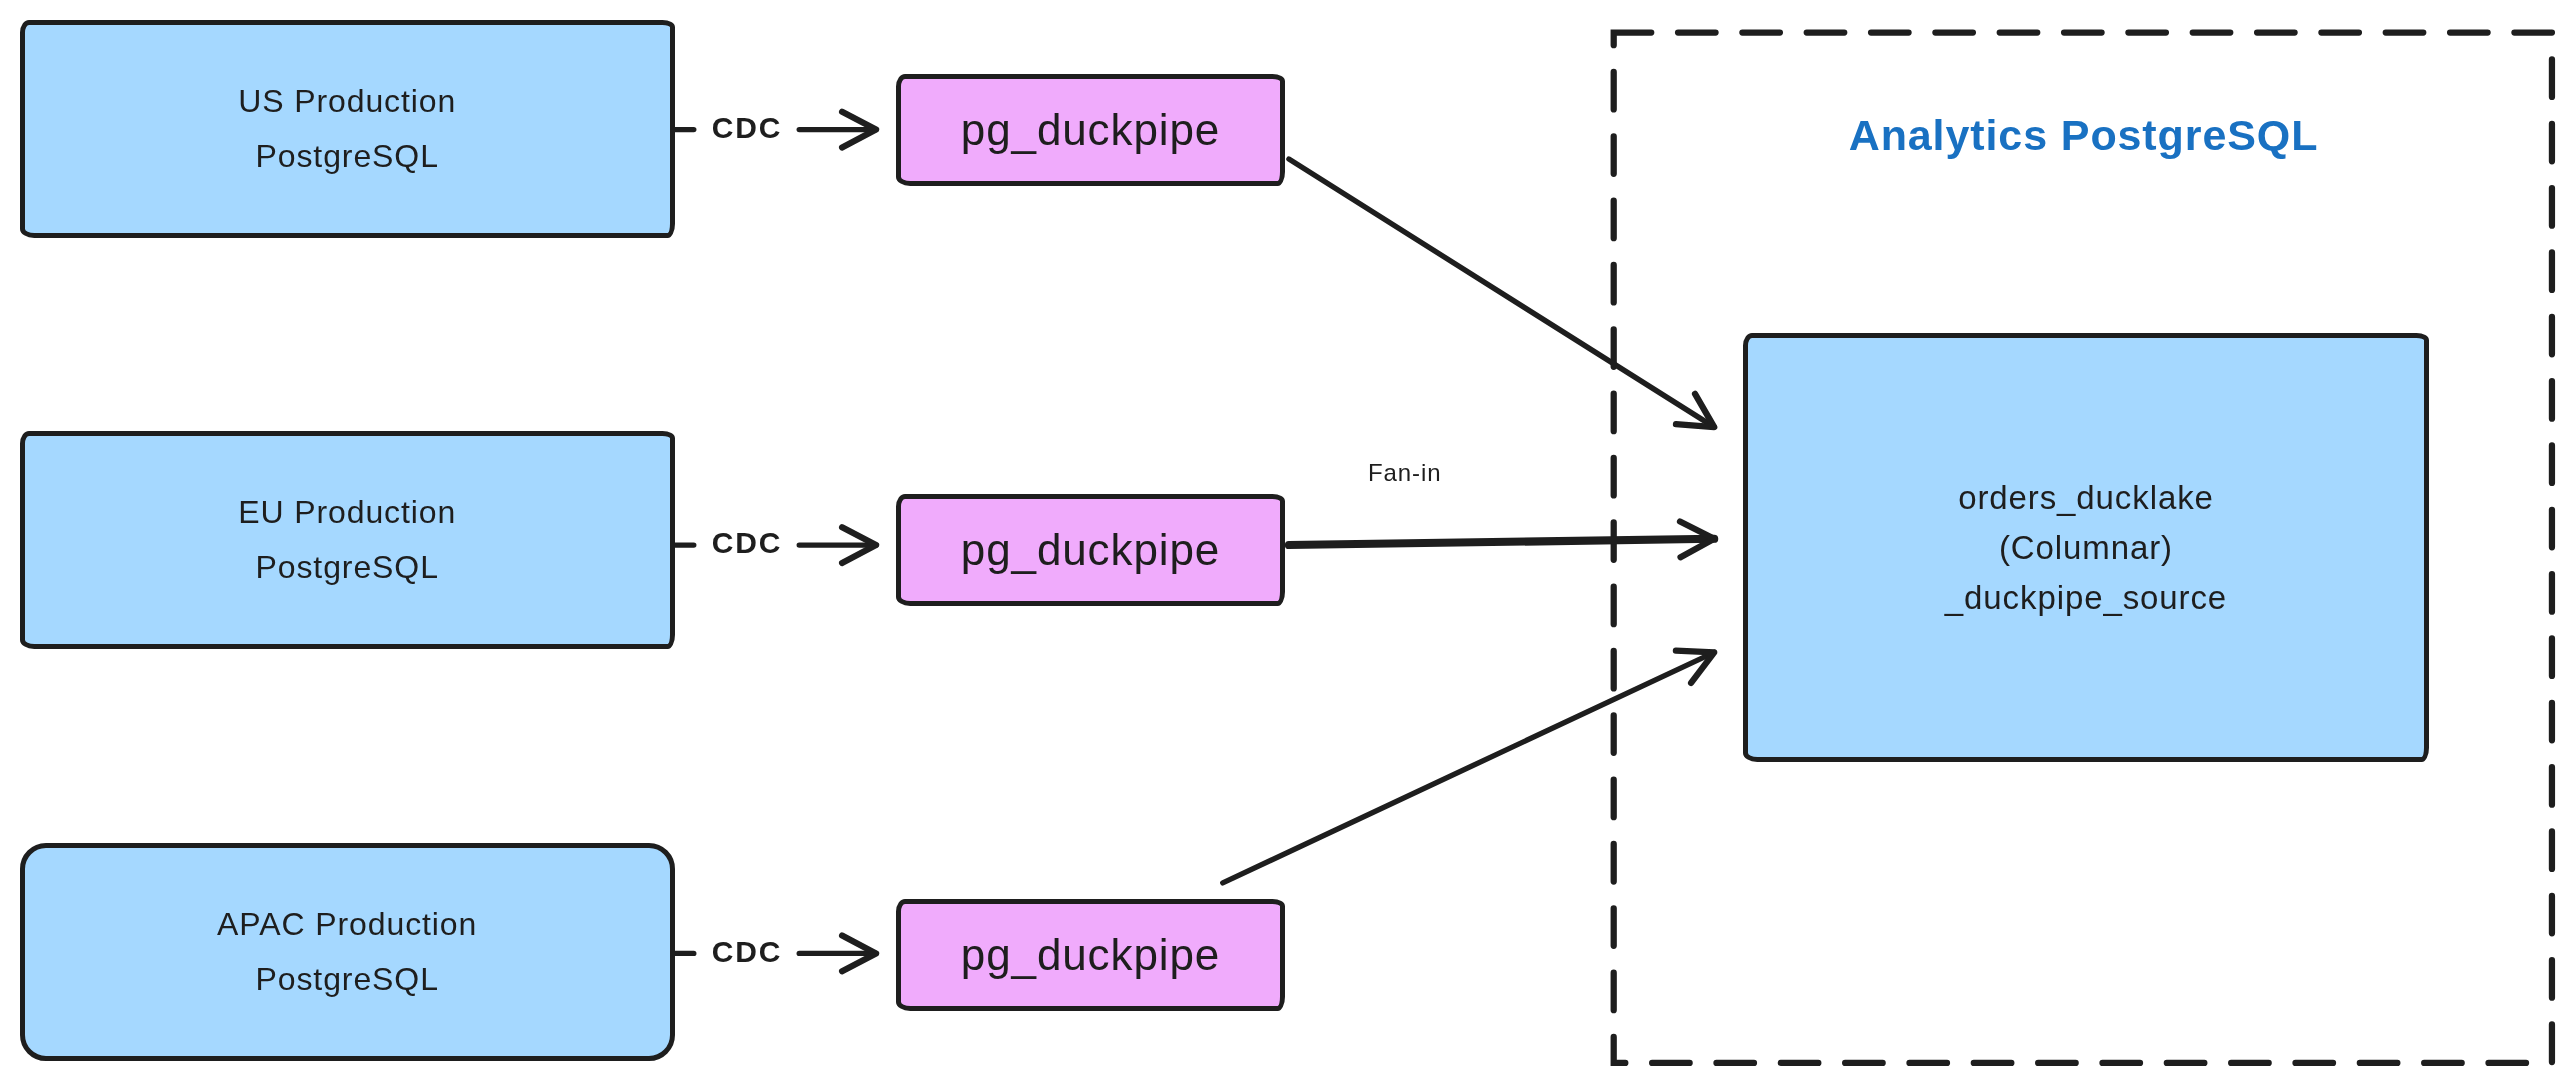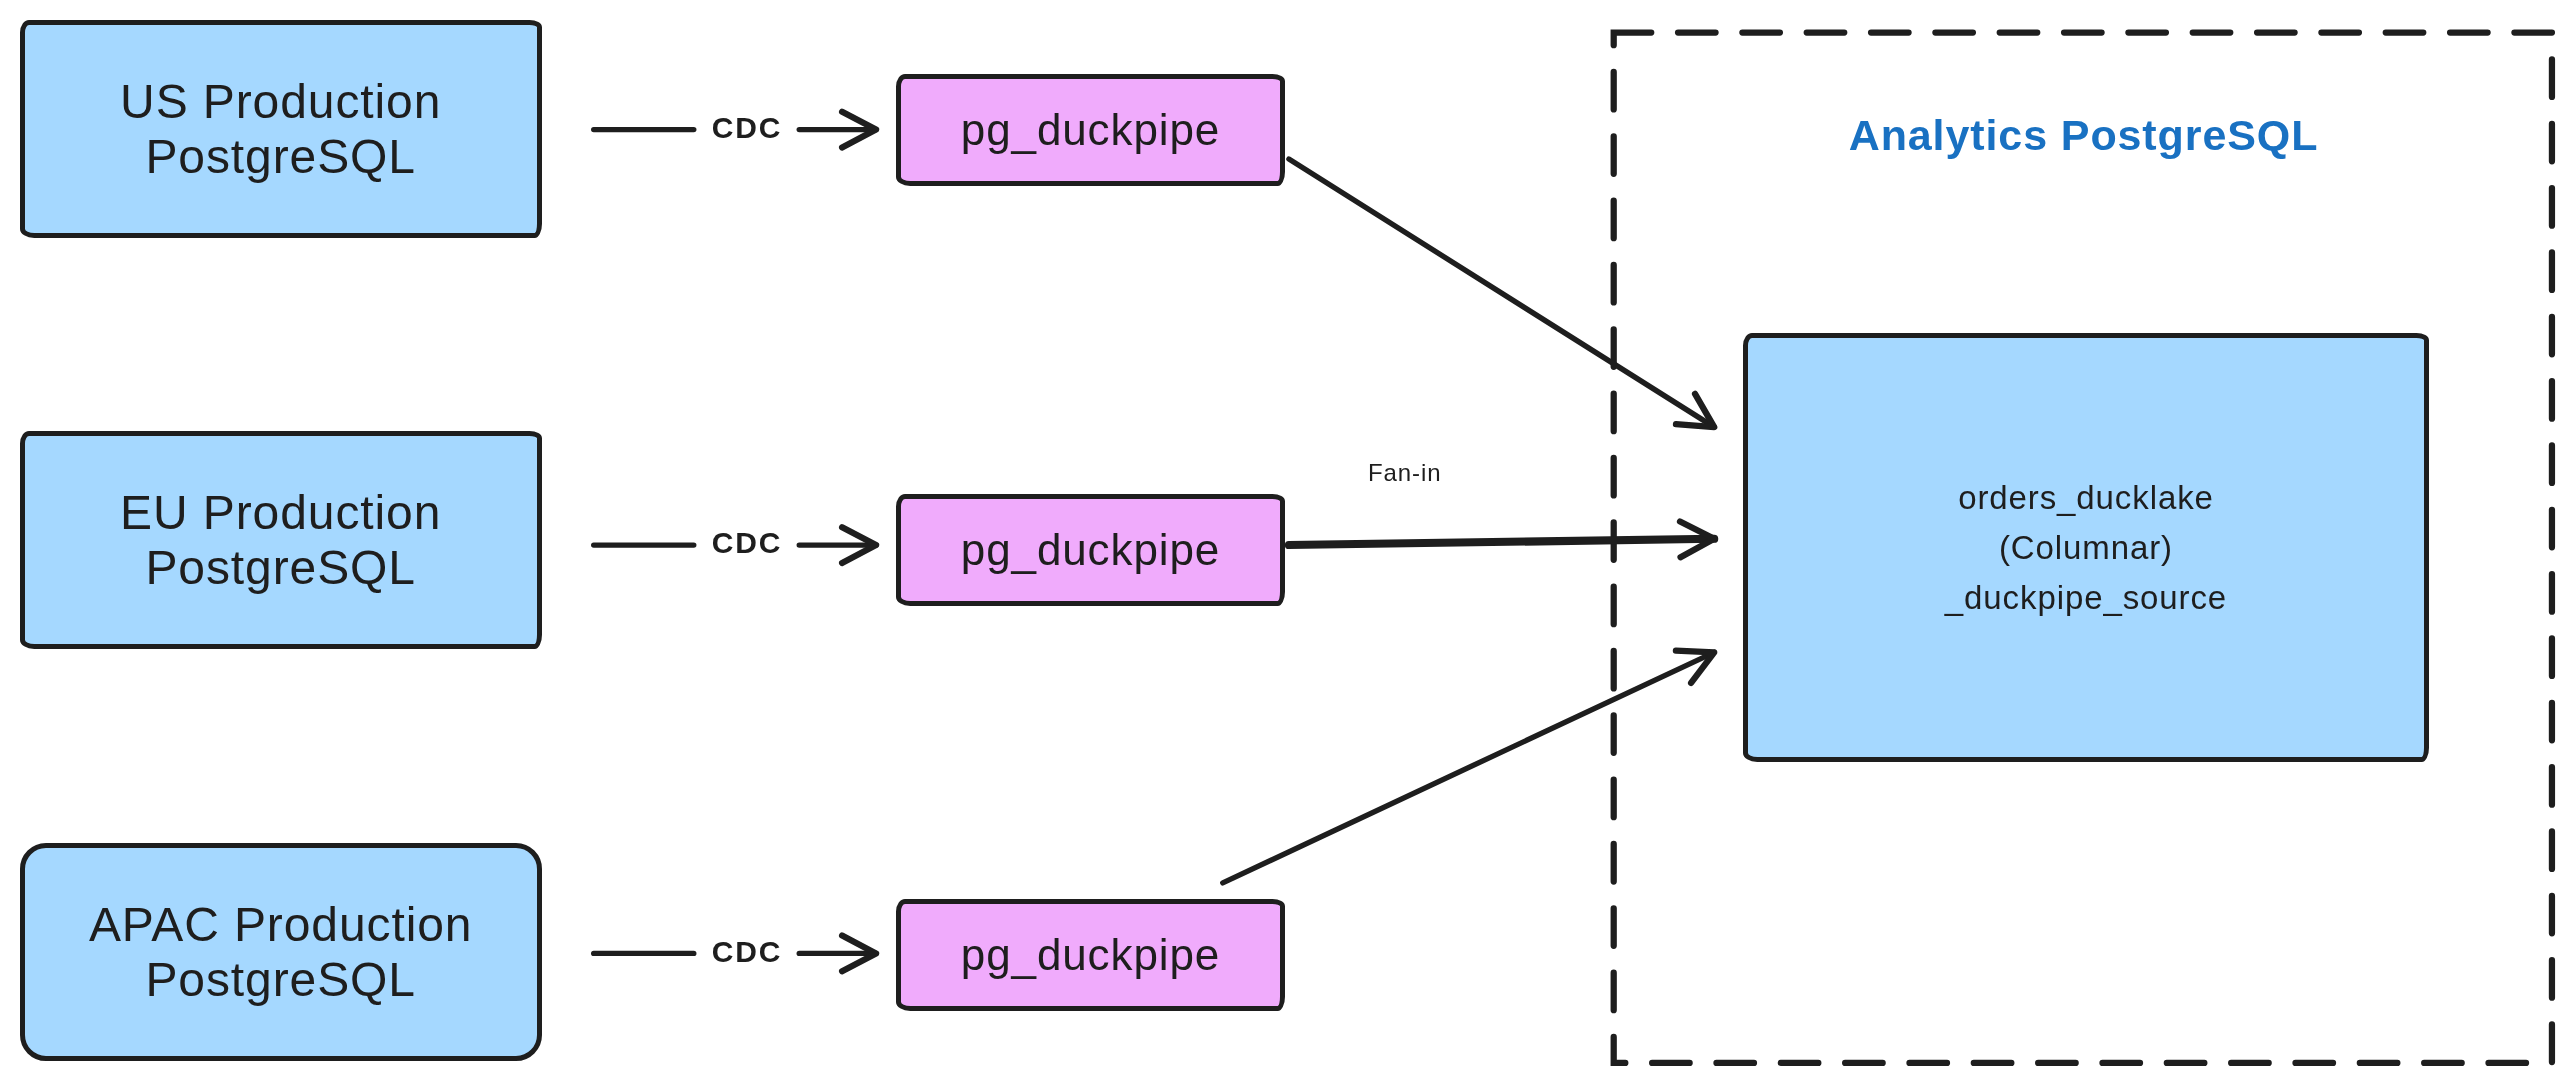--- a/index.html
+++ b/index.html
@@ -17,23 +17,23 @@
     border:5.4px solid #1e1e1e;
     display:flex;
     flex-direction:column;
     align-items:center;
     justify-content:center;
     text-align:center;
   }
   
   .node{border-radius:9px 12.5px 7.2px 14.3px / 12.5px 7.2px 14.3px 9px;}
   .source-box{
-    left:19.7px;width:522px;height:218px;
+    left:19.7px;width:655px;height:218px;
     background:#a5d8ff;
-    font-size:48px;line-height:55px;letter-spacing:0.9px;
+    font-size:32px;line-height:55px;letter-spacing:0.9px;
   }
   .r0 .source-box{top:19.7px;}
   .r1 .source-box{top:431px;}
   .r2 .source-box{top:843px;border-radius:26px;}
   .pipe-box{
     left:896px;width:389px;height:112px;
     background:#f0abfc;
     font-size:44px;letter-spacing:0.9px;
   }
   .r0 .pipe-box{top:74px;}

